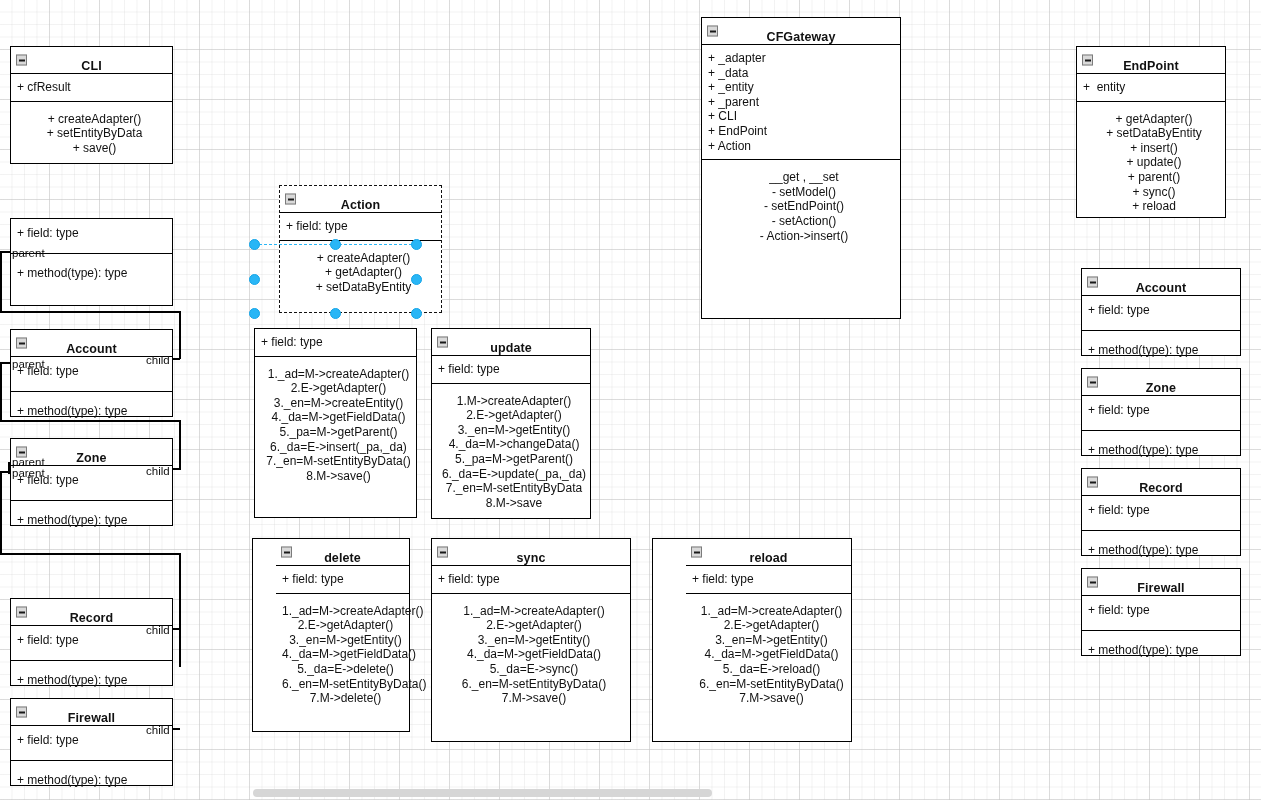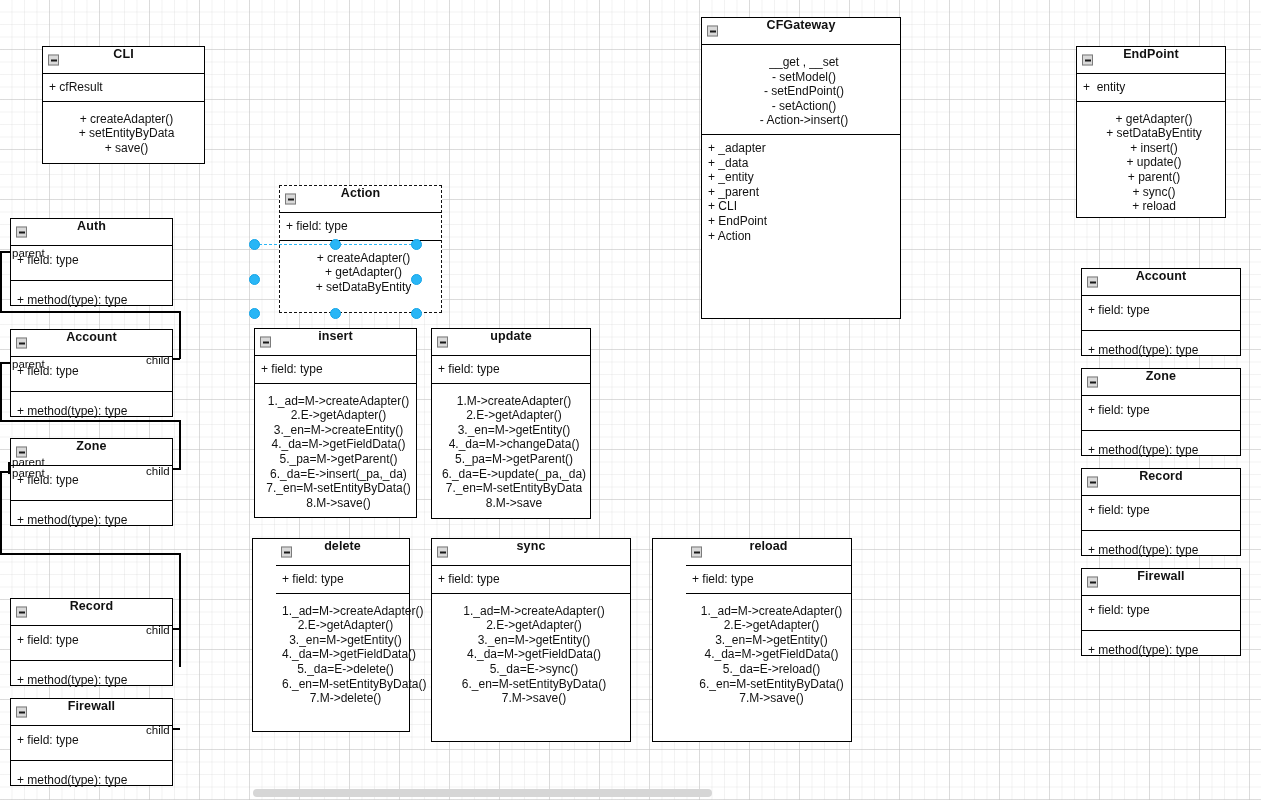--- a/index.html
+++ b/index.html
@@ -33,21 +33,21 @@
     background: #ffffff;
     border: 1.6px solid #000000;
     z-index: 5;
   }
   .uml .hdr {
     position: relative;
     box-sizing: border-box;
     height: 27px;
     border-bottom: 1.6px solid #000000;
     display: flex;
-    align-items: flex-start;
+    align-items: flex-end;
     justify-content: center;
   }
   .uml .hdr .title {
     font-size: 12.5px;
     font-weight: bold;
     color: #111111;
     letter-spacing: 0.1px;
   }
   .collapse-icon {
     position: absolute;
@@ -179,55 +179,55 @@
       <div class="conn-label" style="left: 12px; top: 358px;">parent</div>
       <div class="conn-label" style="left: 146px; top: 354px;">child</div>
       <div class="conn-label" style="left: 12px; top: 456px;">parent</div>
       <div class="conn-label" style="left: 12px; top: 467px;">parent</div>
       <div class="conn-label" style="left: 146px; top: 465px;">child</div>
       <div class="conn-label" style="left: 146px; top: 624px;">child</div>
       <div class="conn-label" style="left: 146px; top: 724px;">child</div>
     </div>
 
   <div>
-      <div class="uml" style="left: 10px; top: 46px; width: 163px; height: 118px; margin-left: 32px;">
+      <div class="uml" style="left: 10px; top: 46px; width: 163px; height: 118px;">
         <div class="hdr">
           <span class="collapse-icon"></span>
           <span class="title">CLI</span>
         </div>
         <div class="sect">
           <div class="ln">+ cfResult</div>
         </div>
         <div class="sect pad-top">
           <div class="ln">+ createAdapter()</div>
           <div class="ln">+ setEntityByData</div>
           <div class="ln">+ save()</div>
         </div>
       </div>
       <div class="uml" style="left: 701px; top: 17px; width: 200px; height: 302px;">
         <div class="hdr">
           <span class="collapse-icon"></span>
           <span class="title">CFGateway</span>
-        </div>
-        <div class="sect pad-top">
-          <div class="ln">__get , __set</div>
-          <div class="ln">- setModel()</div>
-          <div class="ln">- setEndPoint()</div>
-          <div class="ln">- setAction()</div>
-          <div class="ln">- Action-&gt;insert()</div>
         </div>
         <div class="sect">
           <div class="ln">+ _adapter</div>
           <div class="ln">+ _data</div>
           <div class="ln">+ _entity</div>
           <div class="ln">+ _parent</div>
           <div class="ln">+ CLI</div>
           <div class="ln">+ EndPoint</div>
           <div class="ln">+ Action</div>
         </div>
+        <div class="sect pad-top">
+          <div class="ln">__get , __set</div>
+          <div class="ln">- setModel()</div>
+          <div class="ln">- setEndPoint()</div>
+          <div class="ln">- setAction()</div>
+          <div class="ln">- Action-&gt;insert()</div>
+        </div>
       </div>
       <div class="uml" style="left: 1076px; top: 46px; width: 150px; height: 172px;">
         <div class="hdr">
           <span class="collapse-icon"></span>
           <span class="title">EndPoint</span>
         </div>
         <div class="sect">
           <div class="ln">+  entity</div>
         </div>
         <div class="sect pad-top">
@@ -248,24 +248,20 @@
         <div class="sect">
           <div class="ln">+ field: type</div>
         </div>
         <div class="sect pad-top">
           <div class="ln">+ createAdapter()</div>
           <div class="ln">+ getAdapter()</div>
           <div class="ln">+ setDataByEntity</div>
         </div>
       </div>
       <div class="uml" style="left: 10px; top: 218px; width: 163px; height: 88px;">
-        <div class="hdr">
-          <span class="collapse-icon"></span>
-          <span class="title">Auth</span>
-        </div>
         <div class="sect tall-attr">
           <div class="ln">+ field: type</div>
         </div>
         <div class="sect tall-meth">
           <div class="ln">+ method(type): type</div>
         </div>
       </div>
       <div class="uml" style="left: 10px; top: 329px; width: 163px; height: 88px;">
         <div class="hdr">
           <span class="collapse-icon"></span>
@@ -308,24 +304,20 @@
           <span class="title">Firewall</span>
         </div>
         <div class="sect tall-attr">
           <div class="ln">+ field: type</div>
         </div>
         <div class="sect tall-meth">
           <div class="ln">+ method(type): type</div>
         </div>
       </div>
       <div class="uml" style="left: 254px; top: 328px; width: 163px; height: 190px;">
-        <div class="hdr">
-          <span class="collapse-icon"></span>
-          <span class="title">insert</span>
-        </div>
         <div class="sect">
           <div class="ln">+ field: type</div>
         </div>
         <div class="sect pad-top">
           <div class="ln">1._ad=M-&gt;createAdapter()</div>
           <div class="ln">2.E-&gt;getAdapter()</div>
           <div class="ln">3._en=M-&gt;createEntity()</div>
           <div class="ln">4._da=M-&gt;getFieldData()</div>
           <div class="ln">5._pa=M-&gt;getParent()</div>
           <div class="ln">6._da=E-&gt;insert(_pa,_da)</div>

